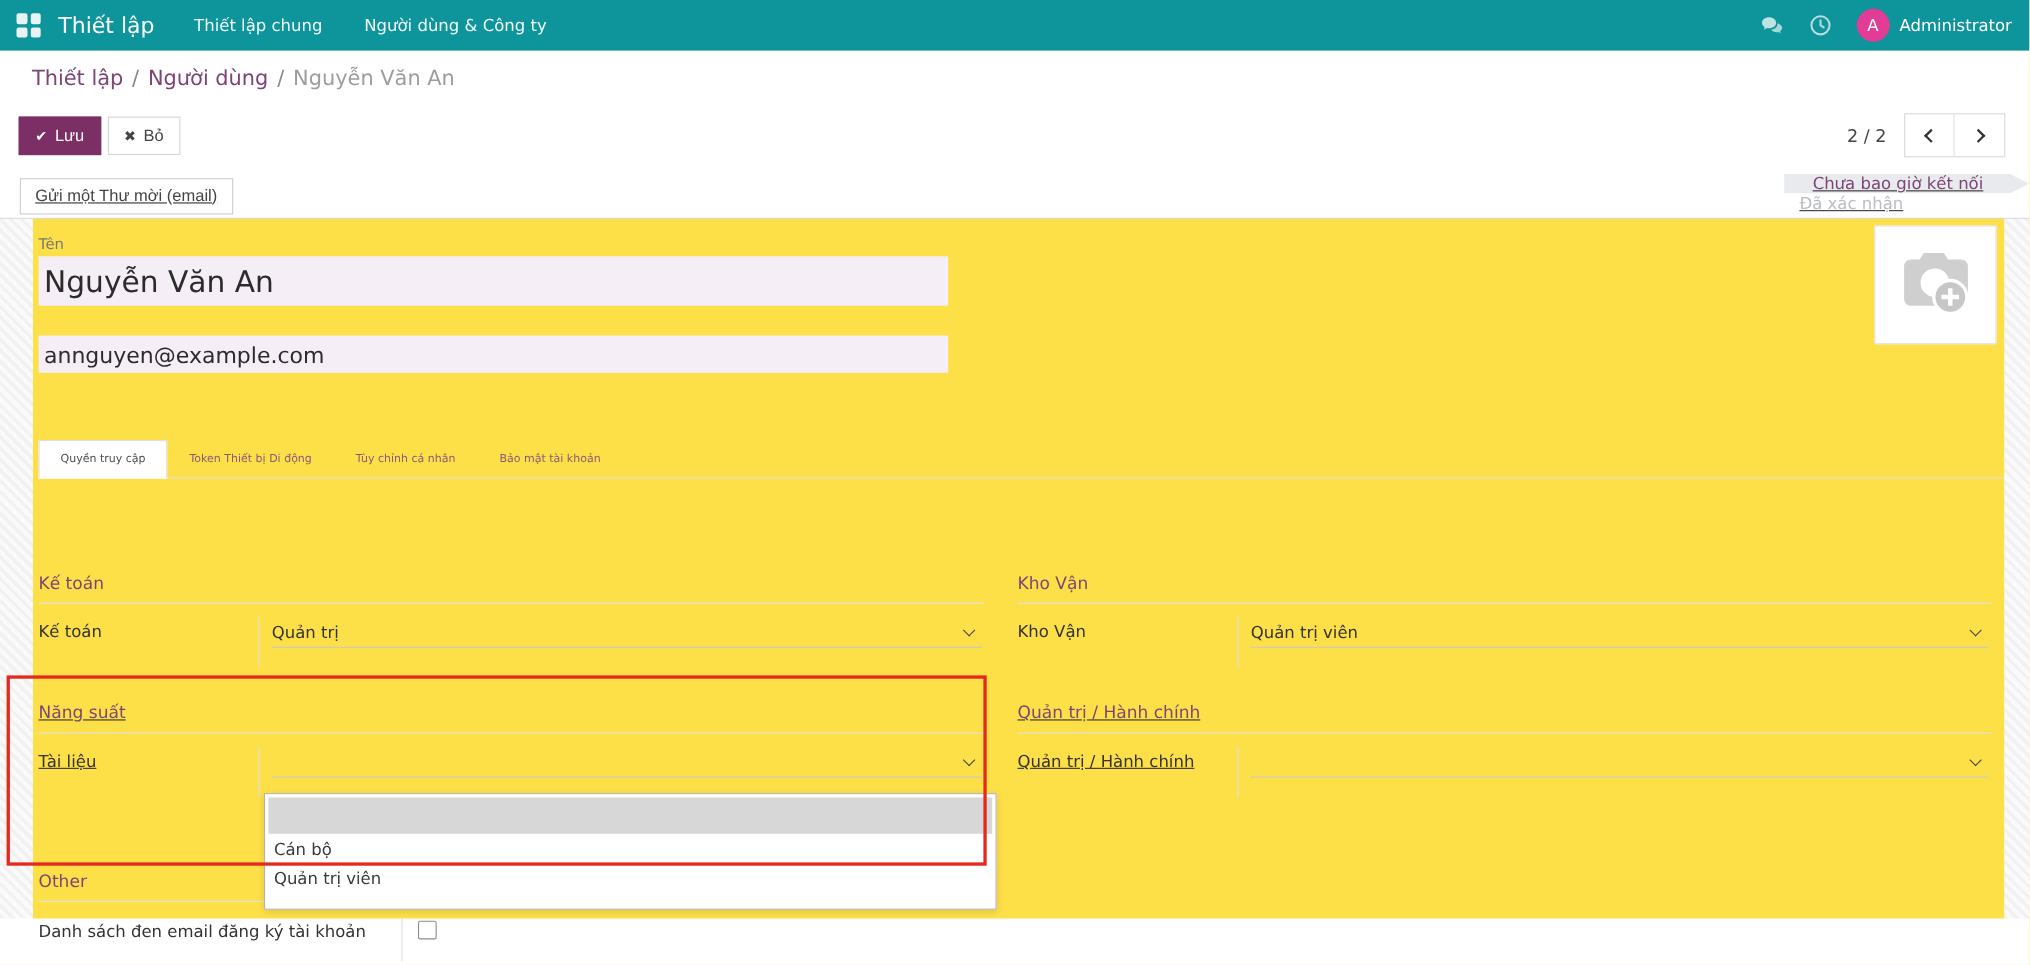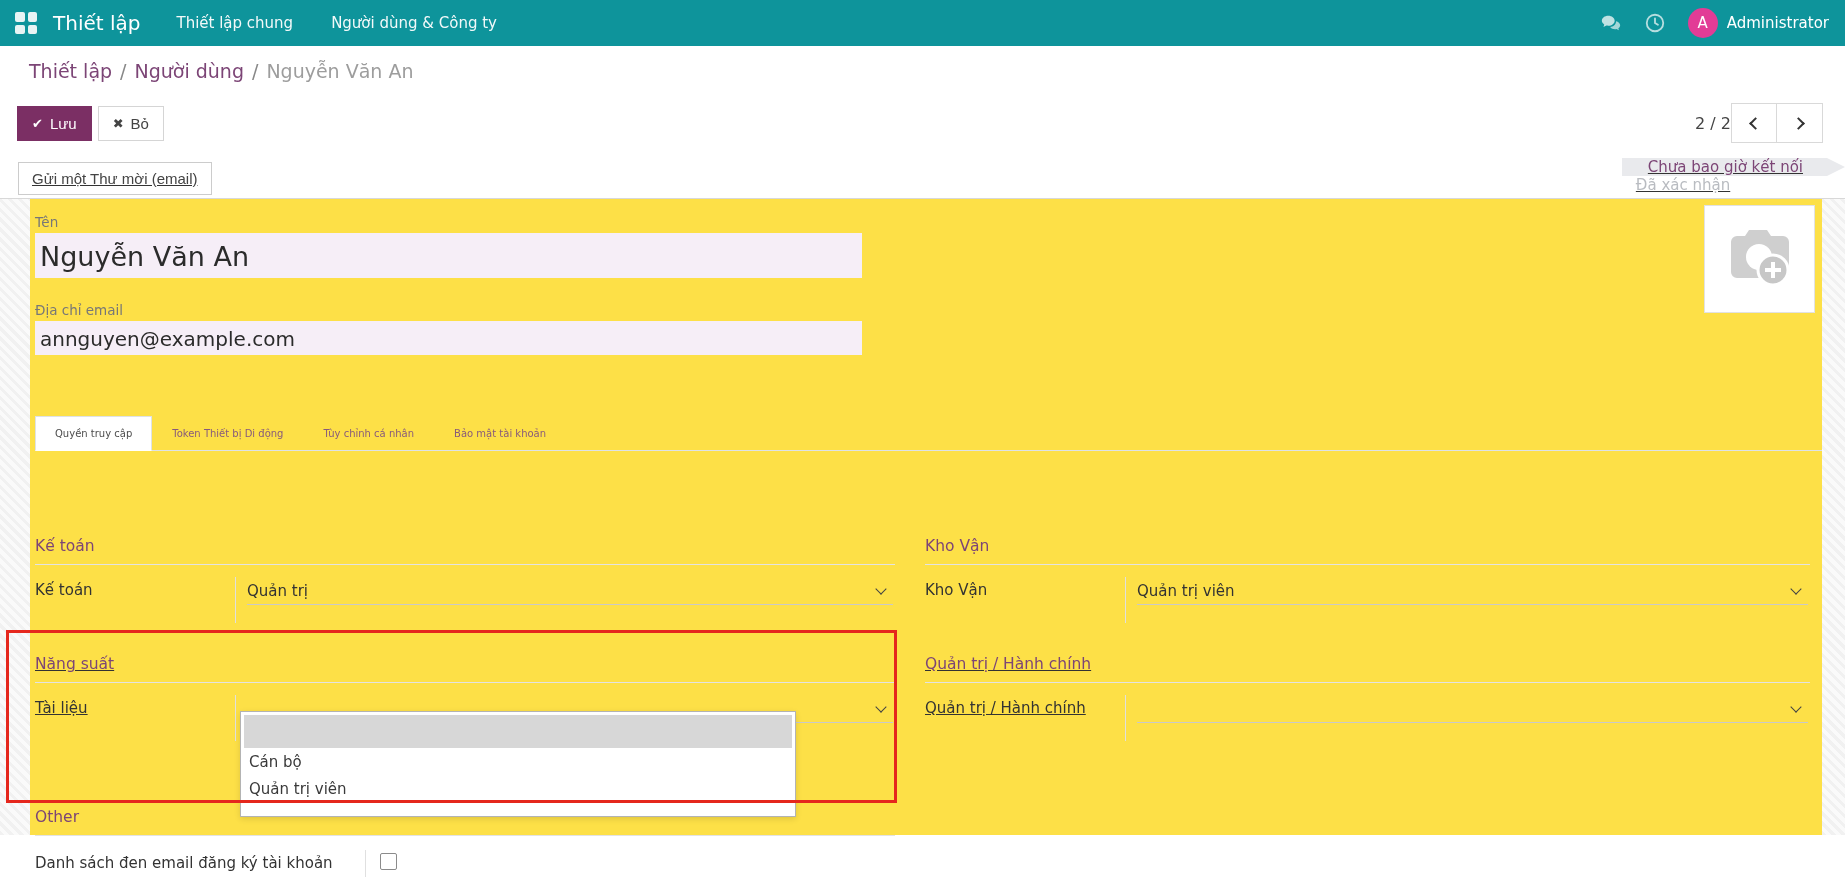--- a/index.html
+++ b/index.html
@@ -22,21 +22,21 @@
 
   
   .breadcrumb { padding:14px 0 0 17px; font-size:19px; height:50px;margin-left:12px; }
   .breadcrumb a { color:#7c4576; text-decoration:none; cursor:pointer; }
   .crumb-sep { color:#888; margin:0 8px; }
   .crumb-current { color:#9d9d9d; }
   .btn-row { display:flex; align-items:center; padding:8px 22px 0 17px; height:46px; }
   .btn { font-size:15px; padding:8px 14px; border:1px solid #d5d5d5; background:#fff;
     color:#444; cursor:pointer; display:inline-flex; align-items:center; gap:7px; }
   .btn-primary { background:#7b2f64; border-color:#7b2f64; color:#fff; }
-  .pager { margin-left:auto; display:flex; align-items:center; }
+  .pager { margin-left:auto; display:flex; align-items:center; gap:16px; }
   .pager-count { font-size:16px; color:#444; }
   .pager-btns { display:flex; }
   .pager-btn { width:46px; height:40px; border:1px solid #d9d9d9; background:#fff;
     display:flex; align-items:center; justify-content:center; cursor:pointer; }
   .pager-btn + .pager-btn { border-left:none; }
   .chev { width:9px; height:9px; border-left:2.5px solid #333; border-bottom:2.5px solid #333; }
   .chev.left  { transform:rotate(45deg); margin-left:3px; }
   .chev.right { transform:rotate(225deg); margin-right:3px; }
 
   
@@ -86,21 +86,21 @@
   .field-cell { flex:1; border-left:1px solid #e0e0e0; padding:0 2px 0 11px;
     position:relative; min-height:46px; }
   .sel { display:flex; align-items:center; border-bottom:1px solid #c9c9c9;
     height:28px; cursor:pointer; }
   .sel-value { font-size:15px; color:#333; flex:1; }
   .sel-caret { width:8px; height:8px; border-right:1.6px solid #444;
     border-bottom:1.6px solid #444; transform:rotate(45deg); margin:-4px 8px 0 0; }
   .sect-2 { margin-top:32px;text-decoration:underline; }
 
   
-  .dropdown { position:absolute; left:4px; top:16px; width:556px; background:#fff;
+  .dropdown { position:absolute; left:4px; top:42px; width:666px; background:#fff;
     border:1px solid #b3b3b3; box-shadow:0 2px 6px rgba(0,0,0,.12); z-index:10; }
   .opt-empty { height:33px; background:#d7d7d7; margin:3px 3px 2px 3px; cursor:pointer; }
   .opt { font-size:15px; color:#3a3a3a; padding:3px 8px; height:27px; cursor:pointer; }
   .dropdown .pad { height:12px; }
 
   .other-title { margin-top:67px; }
   .other-row .row-label { flex:0 0 330px; }
   .other-row { margin-top:14px; }
   .other-cell { min-height:40px; display:flex; align-items:flex-start; padding-top:3px; }
   .checkbox { width:17px; height:17px; border:1.5px solid #8b8b8b; background:#fff;
@@ -176,21 +176,20 @@
 </div>
 
 <div class="main">
   <div class="gutter left"></div>
   <div class="sheet">
 
     <div class="fld-label">Tên</div>
     <input class="name-box" value="Nguyễn Văn An" style="">
 
     <div class="email-wrap">
-      <div class="fld-label" style="margin-top:0">Địa chỉ email</div>
       <input class="email-box" value="annguyen@example.com" style="">
     </div>
 
     <div class="avatar-box">
       <svg width="74" height="66" viewBox="0 0 74 66">
         <path fill="#cfcfcf" d="M22 10l4-6h18l4 6h12a6 6 0 0 1 6 6v30a6 6 0 0 1-6 6H14a6 6 0 0 1-6-6V16a6 6 0 0 1 6-6z"></path>
         <circle cx="36" cy="31" r="13" fill="#fff"></circle>
         <circle cx="50" cy="44" r="15" fill="#c7c7c7" stroke="#fff" stroke-width="3"></circle>
         <path d="M50 36v16M42 44h16" stroke="#fff" stroke-width="4"></path>
       </svg>

